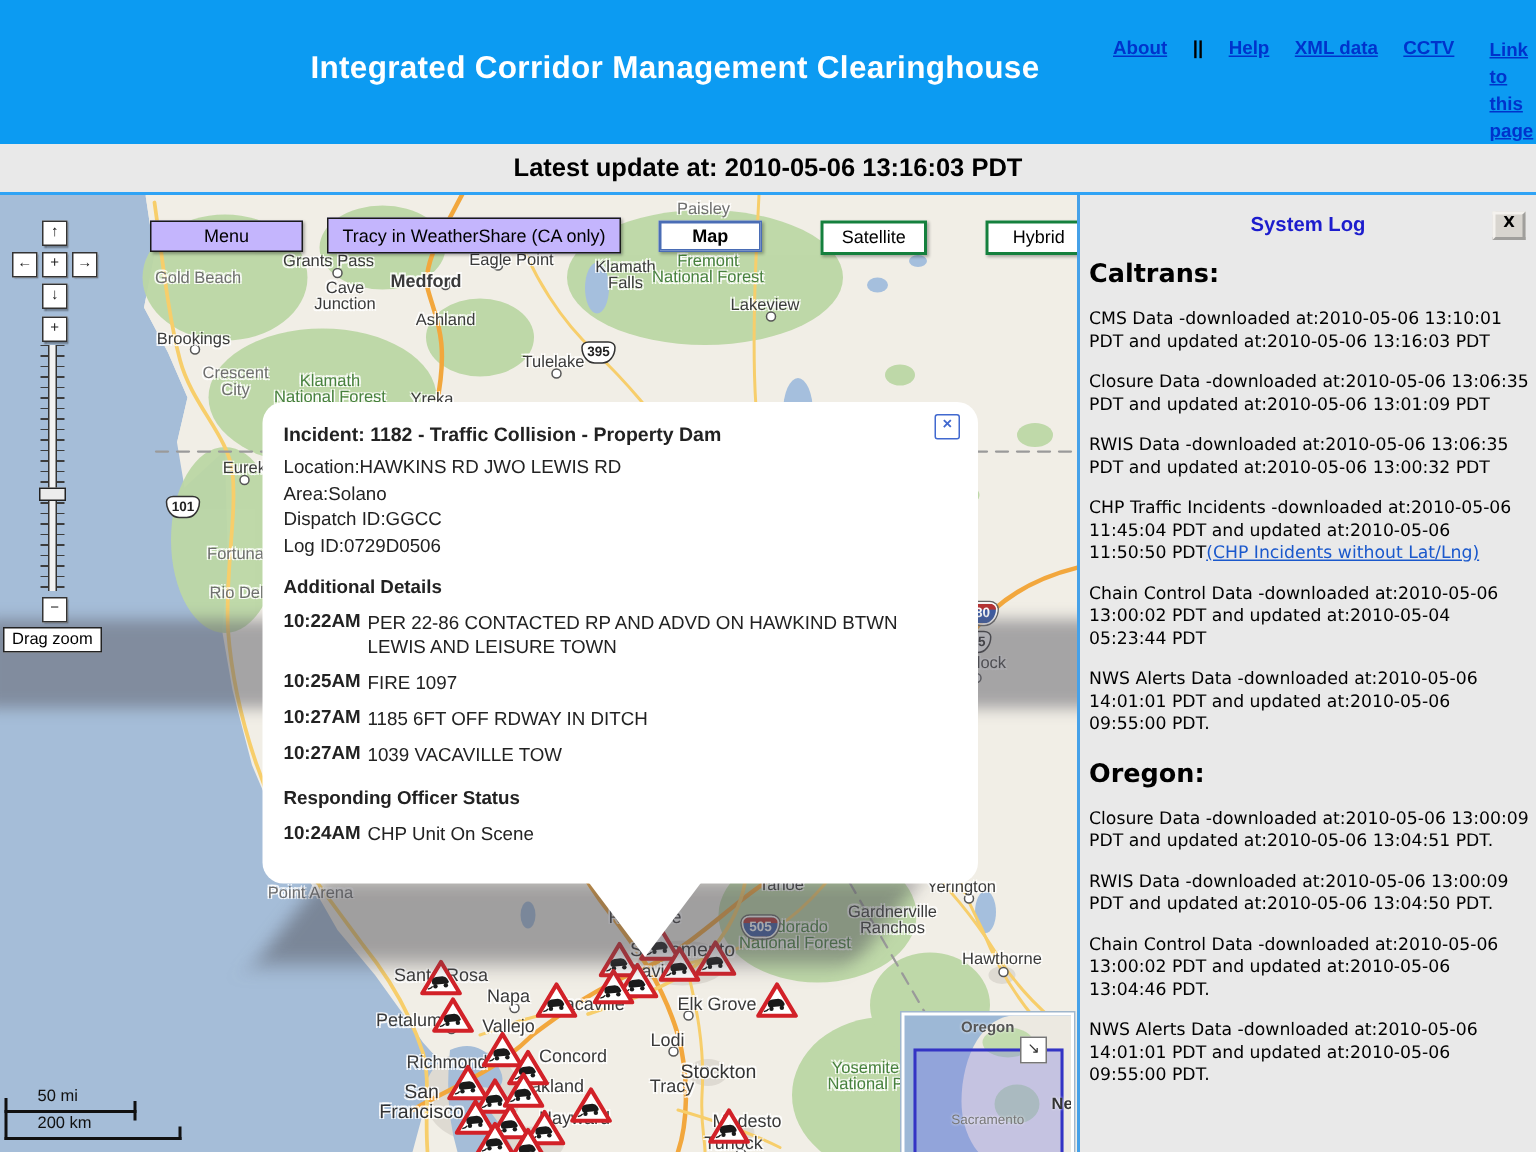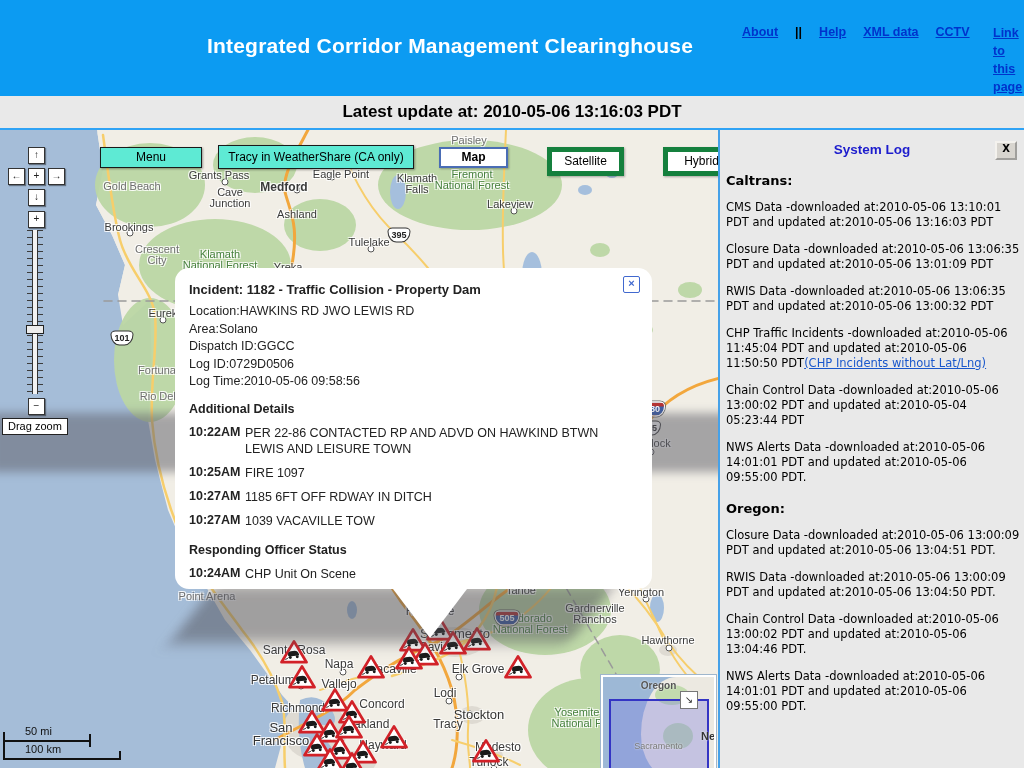--- a/index.html
+++ b/index.html
@@ -52,27 +52,27 @@
   #popup-title{font-weight:bold;font-size:13px;margin:2px 0 8px;}
   .pfield{margin:0 0 5px;line-height:12.5px;}
   .pop-heading{font-weight:bold;margin:14px 0 9px;}
   .drow{display:flex;margin:0 0 8px;}
   .drow .dtime{font-weight:bold;width:56px;flex:none;}
   .drow .dtext{max-width:372px;line-height:16px;}
   #popup-close{position:absolute;left:448px;top:8px;width:15px;height:15px;background:#fff;
     border:1px solid #4169cf;border-radius:2px;color:#4169cf;font-size:11px;font-weight:bold;
     line-height:13px;text-align:center;cursor:pointer;z-index:51;}
   
-  .mapbtn{position:absolute;background:#5eead4;border:1px solid #1a1a1a;text-align:center;font-size:12px;
+  .mapbtn{position:absolute;background:#c4b5fd;border:1px solid #1a1a1a;text-align:center;font-size:12px;
     color:#000;cursor:pointer;box-shadow:1px 1px 2px rgba(0,0,0,.35);z-index:60;}
   #menu-btn{left:100px;top:17px;width:100px;height:19px;line-height:19px;}
   #ws-btn{left:218px;top:15px;width:194px;height:22px;line-height:22px;}
   #maptypes{position:absolute;left:440px;top:17px;display:flex;z-index:60;gap:40px;}
   .mtbtn{width:67px;height:19px;line-height:19px;text-align:center;background:#fff;font-size:12px;
-    border:5px solid #15803d;margin-left:-1px;cursor:pointer;box-shadow:1px 1px 2px rgba(0,0,0,.3);}
+    border:2px solid #15803d;margin-left:-1px;cursor:pointer;box-shadow:1px 1px 2px rgba(0,0,0,.3);}
   .mtbtn.sel{font-weight:bold;border:1px solid #4a6db5;box-shadow:inset 0 0 0 1px #4a6db5,1px 1px 2px rgba(0,0,0,.3);z-index:2;}
   
   .panbtn{position:absolute;width:15px;height:15px;background:#fff;border:1px solid #333;color:#222;
     font-size:10px;line-height:14px;text-align:center;cursor:pointer;z-index:60;
     box-shadow:1px 1px 1px rgba(0,0,0,.4);}
   #zoom-slider{position:absolute;left:27px;top:100px;width:16px;height:164px;z-index:60;cursor:pointer;
     background:repeating-linear-gradient(to bottom,#3c3c3c 0 1px,transparent 1px 7px);}
   #zoom-slider::before{content:"";position:absolute;left:5px;top:0;bottom:0;width:4px;background:#f2f2f2;
     border-left:1px solid #333;border-right:1px solid #333;}
   #zoom-handle{position:absolute;left:-1px;top:95px;width:16px;height:7px;background:#ececec;
@@ -98,21 +98,21 @@
     text-align:center;line-height:15px;font-size:10px;color:#333;cursor:pointer;z-index:3;}
   .inset-label{position:absolute;color:#555;text-shadow:0 0 2px #fff;z-index:2;white-space:nowrap;}
   
   #syslog{position:absolute;left:718px;top:130px;width:306px;height:638px;background:#e9e9e9;
     border-left:2px solid #46a1e8;box-sizing:border-box;font-family:"DejaVu Sans",sans-serif;
     font-size:11.5px;color:#000;}
   #syslog-title{margin-top:12px;text-align:center;font-family:"Liberation Sans",sans-serif;
     font-size:13.5px;font-weight:bold;color:#1c1ccd;}
   #syslog-close{position:absolute;right:7px;top:11px;width:18px;height:15px;background:#d8d5cf;
     border:2px outset #f4f2ee;font-size:10px;font-weight:bold;line-height:11px;text-align:center;cursor:pointer;}
-  .sl-heading{font-weight:bold;font-size:13px;margin:16px 0 0 6px;}
+  .sl-heading{font-weight:bold;font-size:17px;margin:16px 0 0 6px;}
   .sl-list{margin:0 4px 0 6px;}
   .sl-entry{margin:12px 0 0 0;line-height:15px;}
   .sl-link{color:#1a58cc;text-decoration:underline;cursor:pointer;}
 </style>
 </head>
 <body>
 
 <div id="header">
   <div id="page-title">Integrated Corridor Management Clearinghouse</div>
   <div id="topnav">
@@ -545,21 +545,20 @@
 
   <div id="popup">
     <div id="popup-close">×</div>
     <div id="popup-title">Incident: 1182 - Traffic Collision - Property Dam</div>
     <div>
 
     <p class="pfield">Location:HAWKINS RD JWO LEWIS RD</p>
         <p class="pfield">Area:Solano</p>
         <p class="pfield">Dispatch ID:GGCC</p>
         <p class="pfield">Log ID:0729D0506</p>
-        <p class="pfield">Log Time:2010-05-06 09:58:56</p>
       </div>
     <div class="pop-heading">Additional Details</div>
     <div>
 
     <div class="drow">
         <span class="dtime">10:22AM</span>
         <span class="dtext">PER 22-86 CONTACTED RP AND ADVD ON HAWKIND BTWN LEWIS AND LEISURE TOWN</span>
       </div>
         <div class="drow">
         <span class="dtime">10:25AM</span>
@@ -601,21 +600,21 @@
   <div class="panbtn" style="left:28px;top:59px">↓</div>
   <div class="panbtn" style="left:28px;top:81px">+</div>
   <div id="zoom-slider">
     <div id="zoom-handle"></div>
   </div>
   <div class="panbtn" style="left:28px;top:268px">−</div>
   <div id="dragzoom">Drag zoom</div>
 
   <div id="scalebar">
     <span id="sc-mi">50 mi</span>
-    <span id="sc-km">100 km</span>
+    <span id="sc-km">200 km</span>
     <span class="bar" style="left:0;top:8px;width:2px;height:28px"></span>
     <span class="bar" style="left:0;top:16px;width:88px;height:2px"></span>
     <span class="bar" style="left:86px;top:10px;width:2px;height:13px"></span>
     <span class="bar" style="left:0;top:34px;width:118px;height:2px"></span>
     <span class="bar" style="left:116px;top:27px;width:2px;height:9px"></span>
   </div>
 
   <div id="inset">
     <div id="inset-map">
       <div id="inset-land"></div>

